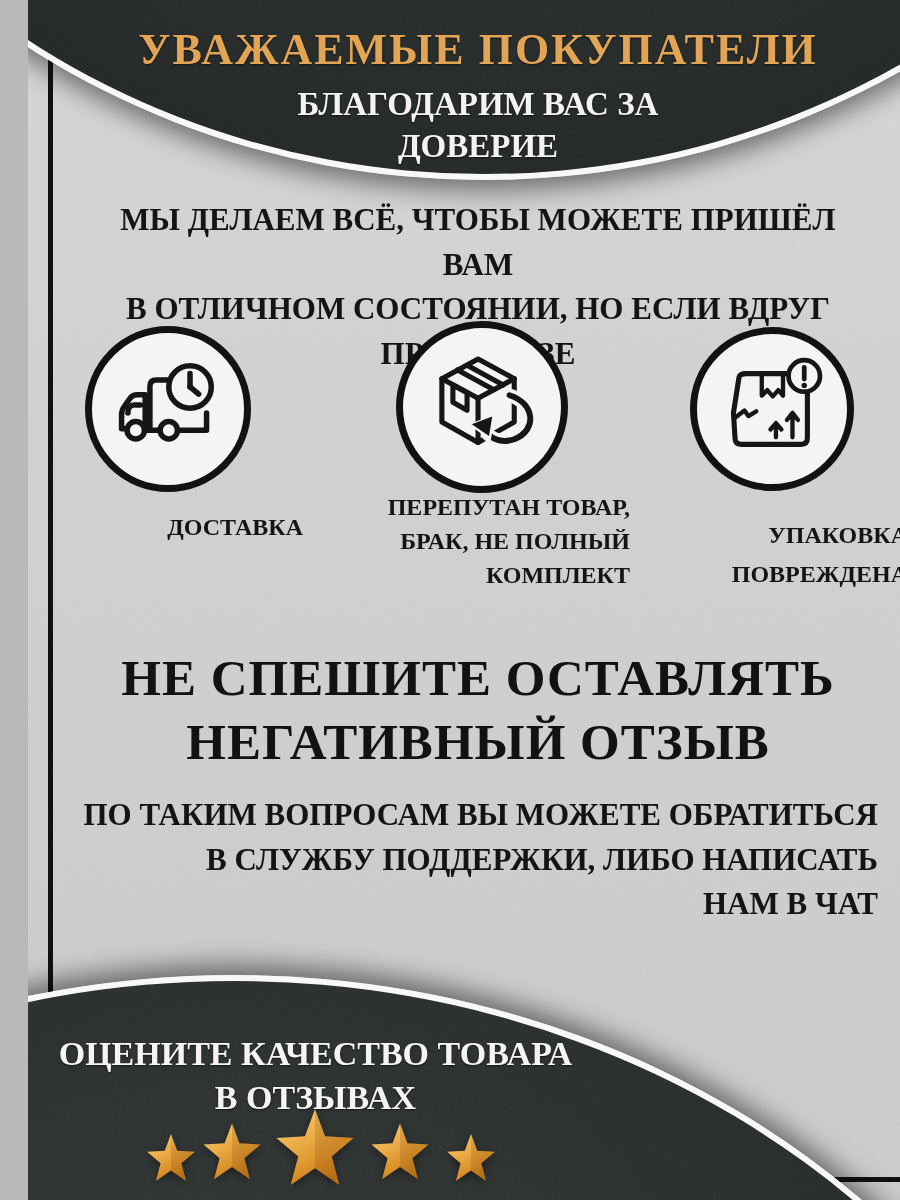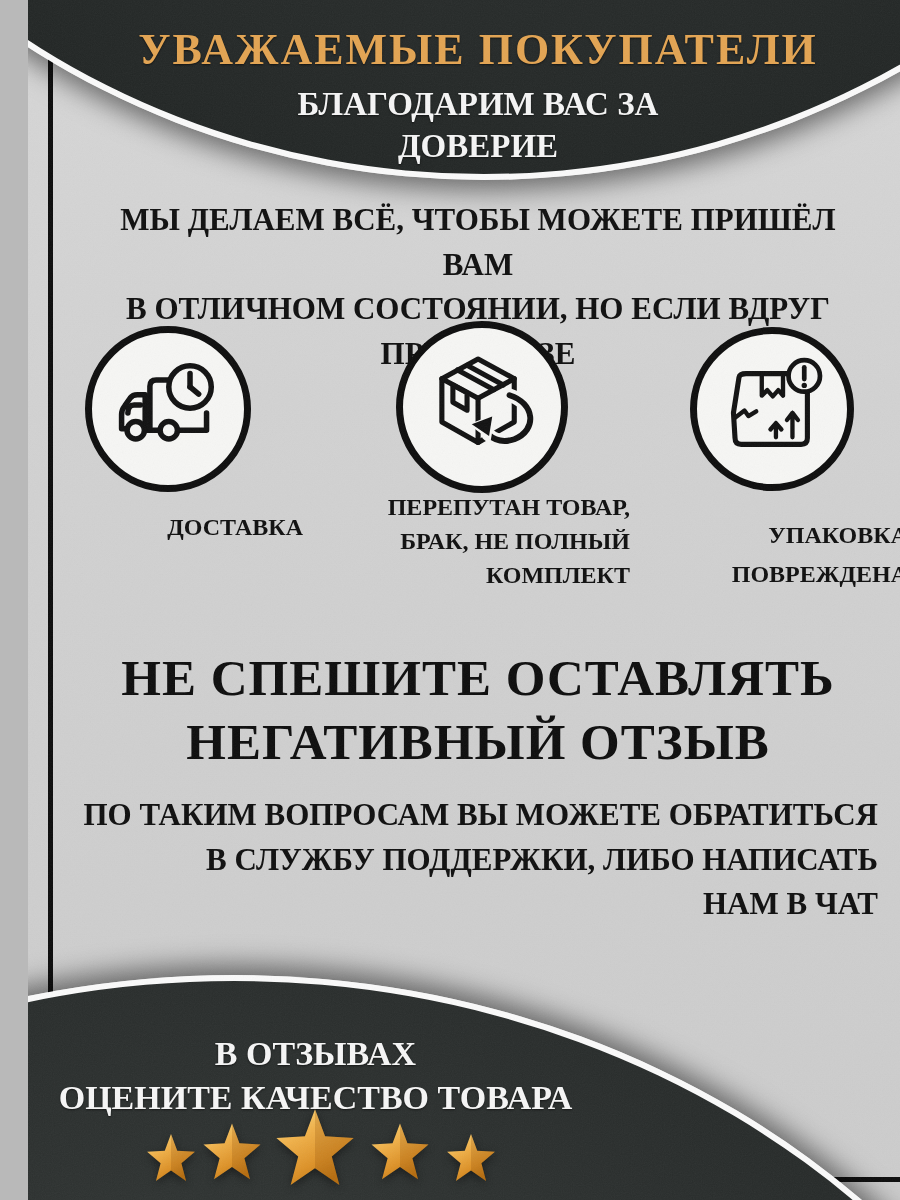--- a/index.html
+++ b/index.html
@@ -152,22 +152,22 @@
     <span class="line">НЕГАТИВНЫЙ ОТЗЫВ</span>
   </div>
 
   <div class="support">
     <span class="line">ПО ТАКИМ ВОПРОСАМ ВЫ МОЖЕТЕ ОБРАТИТЬСЯ</span>
     <span class="line">В СЛУЖБУ ПОДДЕРЖКИ, ЛИБО НАПИСАТЬ</span>
     <span class="line">НАМ В ЧАТ</span>
   </div>
 
   <div class="footer-content">
+    <span class="line">ОЦЕНИТЕ КАЧЕСТВО ТОВАРА</span>
     <span class="line">В ОТЗЫВАХ</span>
-    <span class="line">ОЦЕНИТЕ КАЧЕСТВО ТОВАРА</span>
   </div>
 
   <svg class="star s1" viewBox="0 0 100 100">
     <polygon points="50,4 62,36 96,38 70,60 79,94 50,74 21,94 30,60 4,38 38,36" fill="url(#stargrad)"></polygon>
     <polygon points="50,4 62,36 96,38 70,60 79,94 50,74" fill="rgba(135,75,5,0.22)"></polygon>
   </svg>
   <svg class="star s2" viewBox="0 0 100 100">
     <polygon points="50,4 62,36 96,38 70,60 79,94 50,74 21,94 30,60 4,38 38,36" fill="url(#stargrad)"></polygon>
     <polygon points="50,4 62,36 96,38 70,60 79,94 50,74" fill="rgba(135,75,5,0.22)"></polygon>
   </svg>

